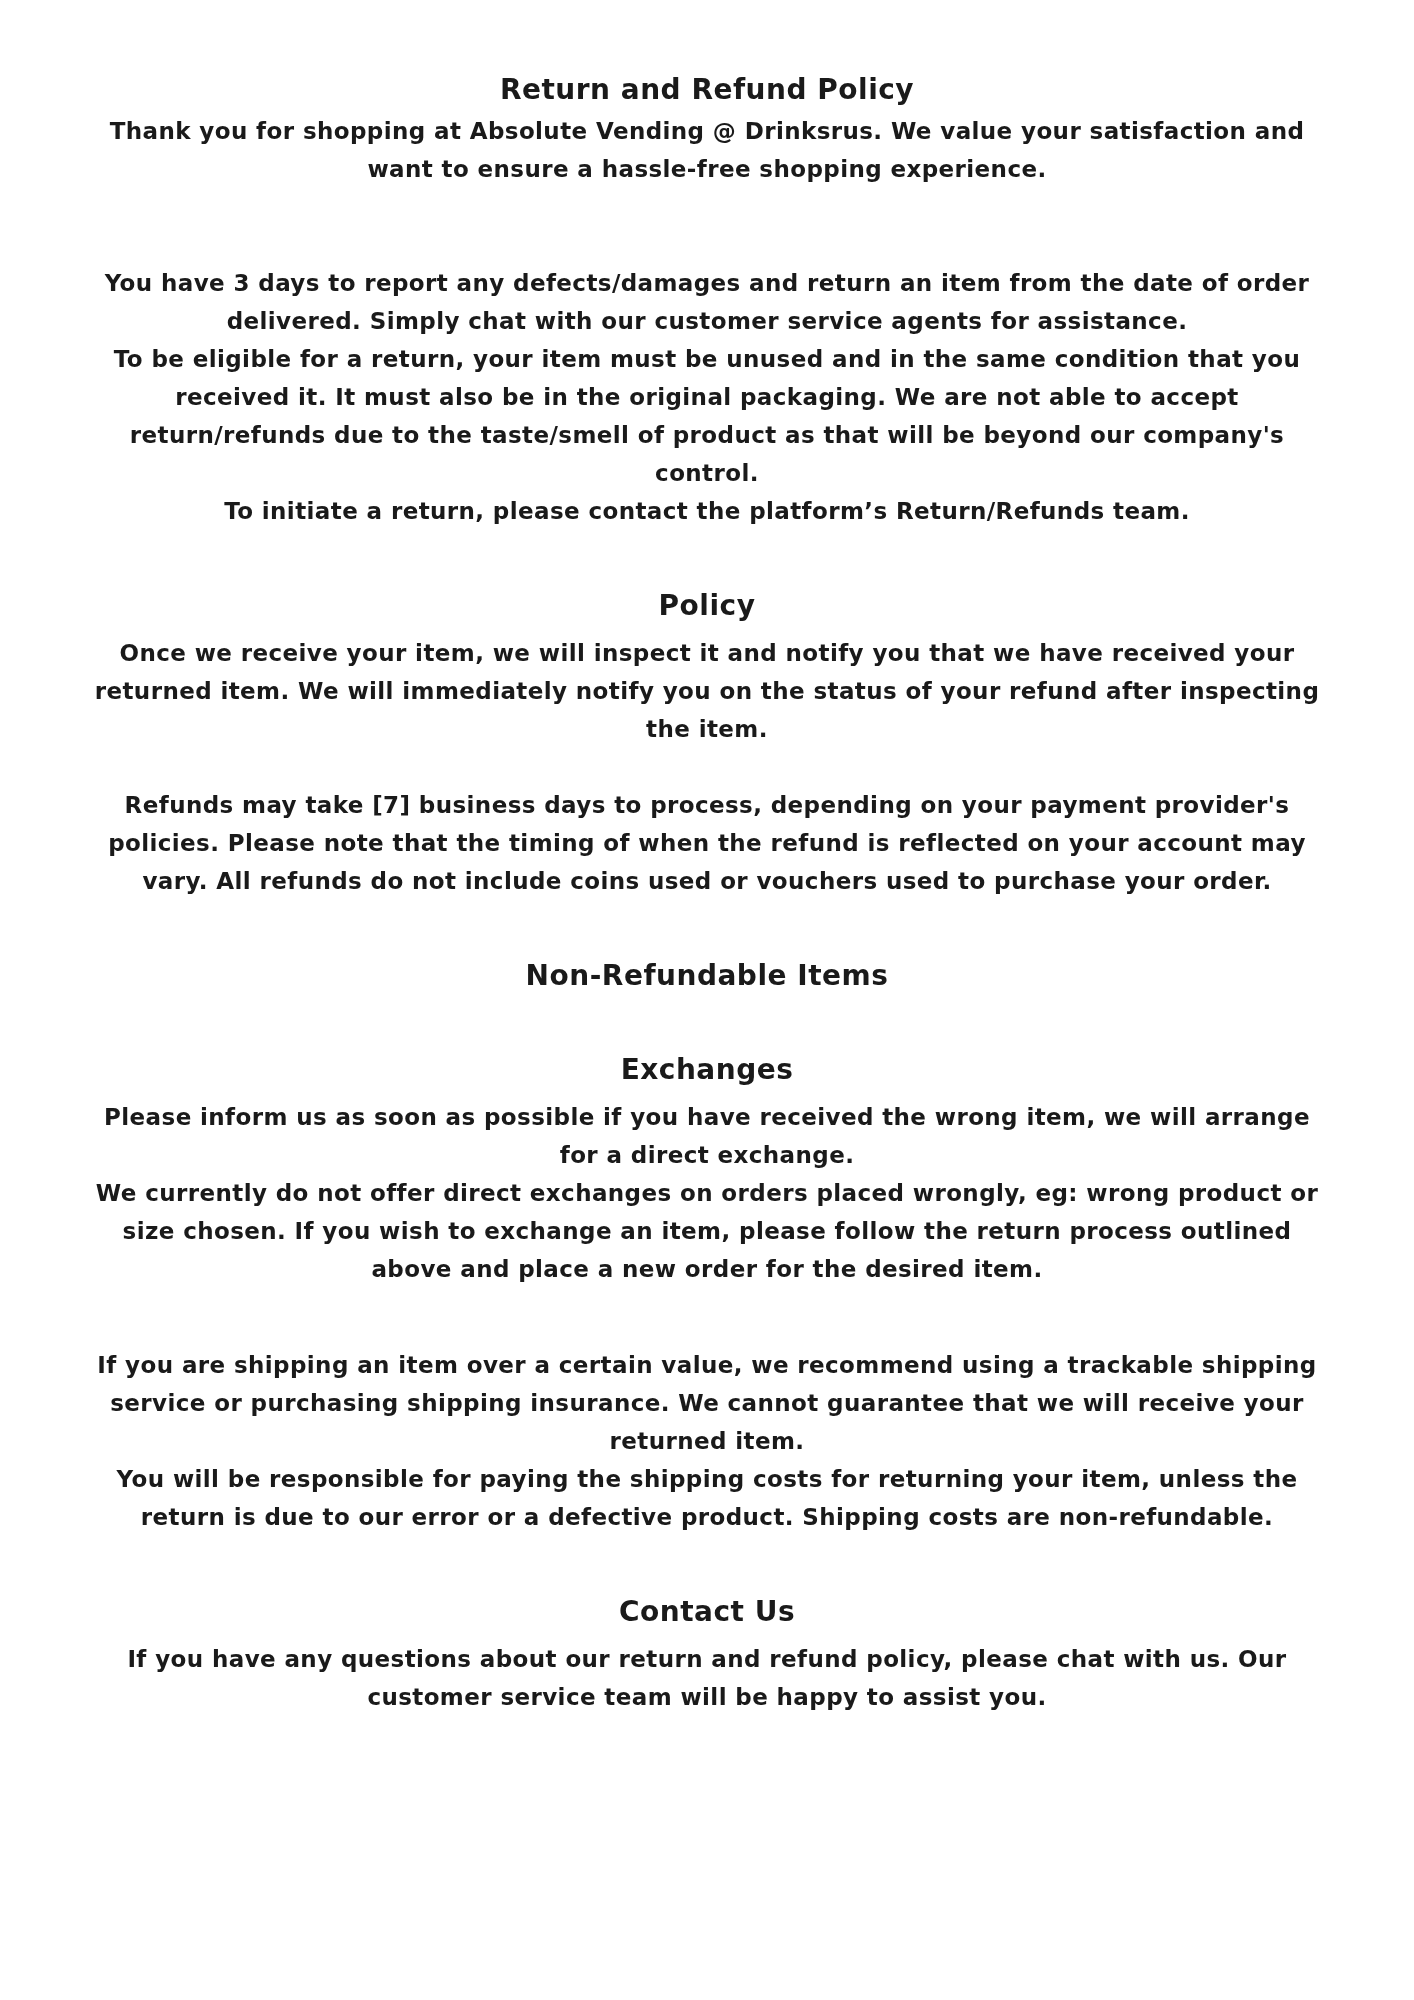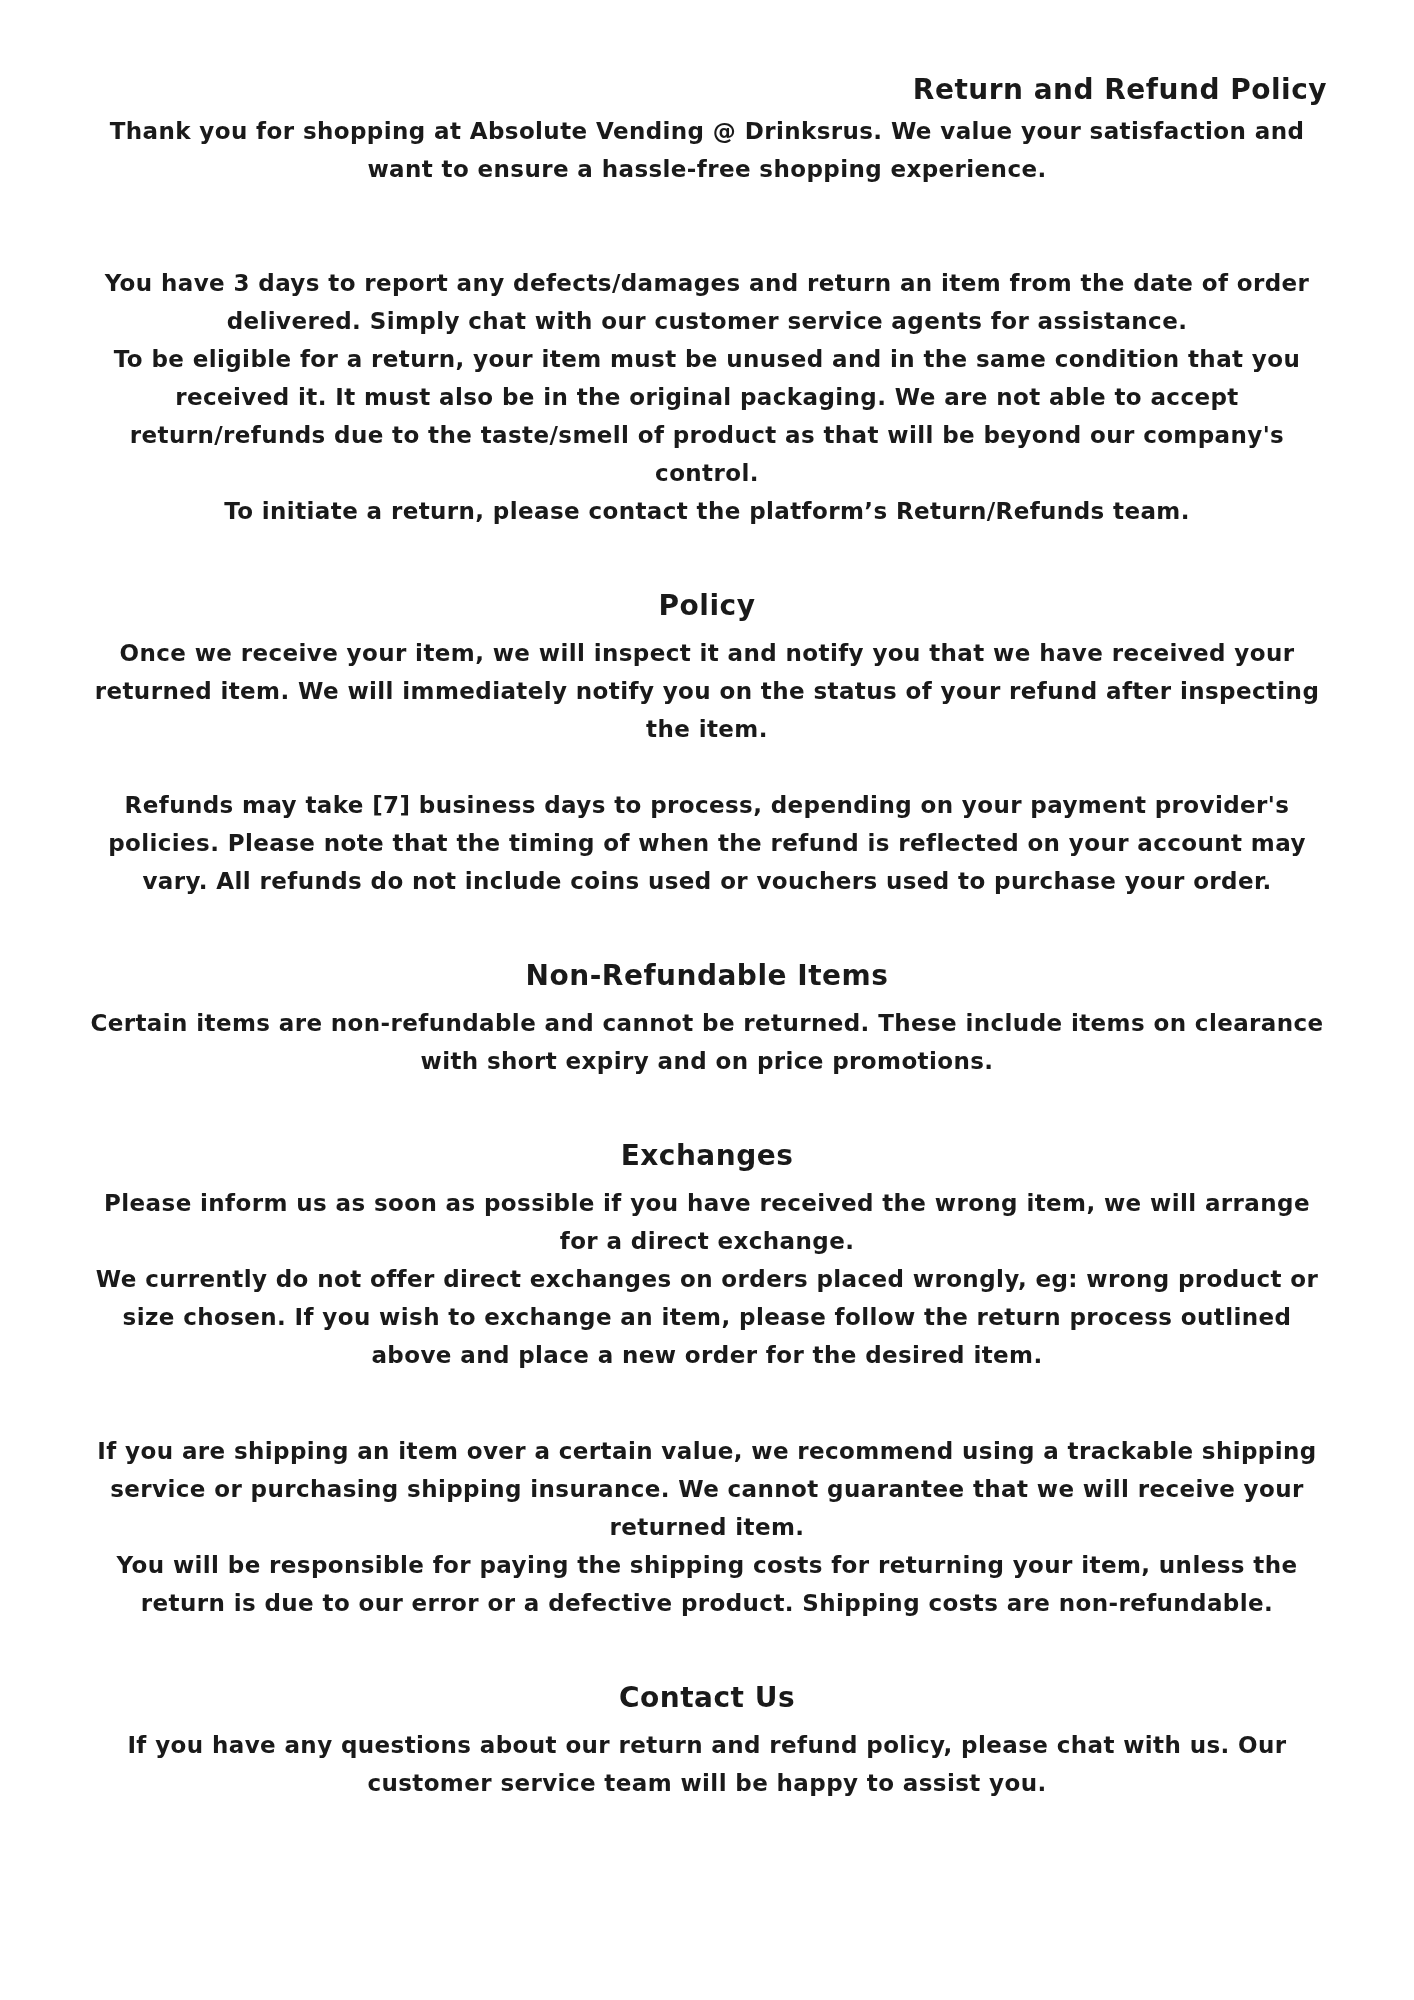--- a/index.html
+++ b/index.html
@@ -24,21 +24,20 @@
   .doc-inner {
     max-width: 1240px;
     margin: 0 auto;
   }
   .page-title {
     font-size: 28px;
     line-height: 36px;
     font-weight: 700;
     letter-spacing: 0.5px;
     margin: 0 0 4px 0;
-    text-align: right;
   }
   .body-text {
     font-size: 23px;
     line-height: 38px;
     font-weight: 600;
     letter-spacing: 0.4px;
     margin: 0;
   }
   .section {
     margin-top: 58px;
@@ -74,21 +73,20 @@
     </section>
 
     <section class="section">
       <h2 class="section-heading">Policy</h2>
       <p class="body-text">Once we receive your item, we will inspect it and notify you that we have received your returned item. We will immediately notify you on the status of your refund after inspecting the item.</p>
       <p class="body-text gap-before">Refunds may take [7] business days to process, depending on your payment provider's policies. Please note that the timing of when the refund is reflected on your account may vary. All refunds do not include coins used or vouchers used to purchase your order.</p>
     </section>
 
     <section class="section">
       <h2 class="section-heading">Non-Refundable Items</h2>
-      <p class="body-text">Certain items are non-refundable and cannot be returned. These include items on clearance with short expiry and on price promotions.</p>
     </section>
 
     <section class="section">
       <h2 class="section-heading">Exchanges</h2>
       <p class="body-text">Please inform us as soon as possible if you have received the wrong item, we will arrange for a direct exchange.</p>
       <p class="body-text">We currently do not offer direct exchanges on orders placed wrongly, eg: wrong product or size chosen. If you wish to exchange an item, please follow the return process outlined above and place a new order for the desired item.</p>
     </section>
 
     <section class="section">
       <p class="body-text">If you are shipping an item over a certain value, we recommend using a trackable shipping service or purchasing shipping insurance. We cannot guarantee that we will receive your returned item.</p>

